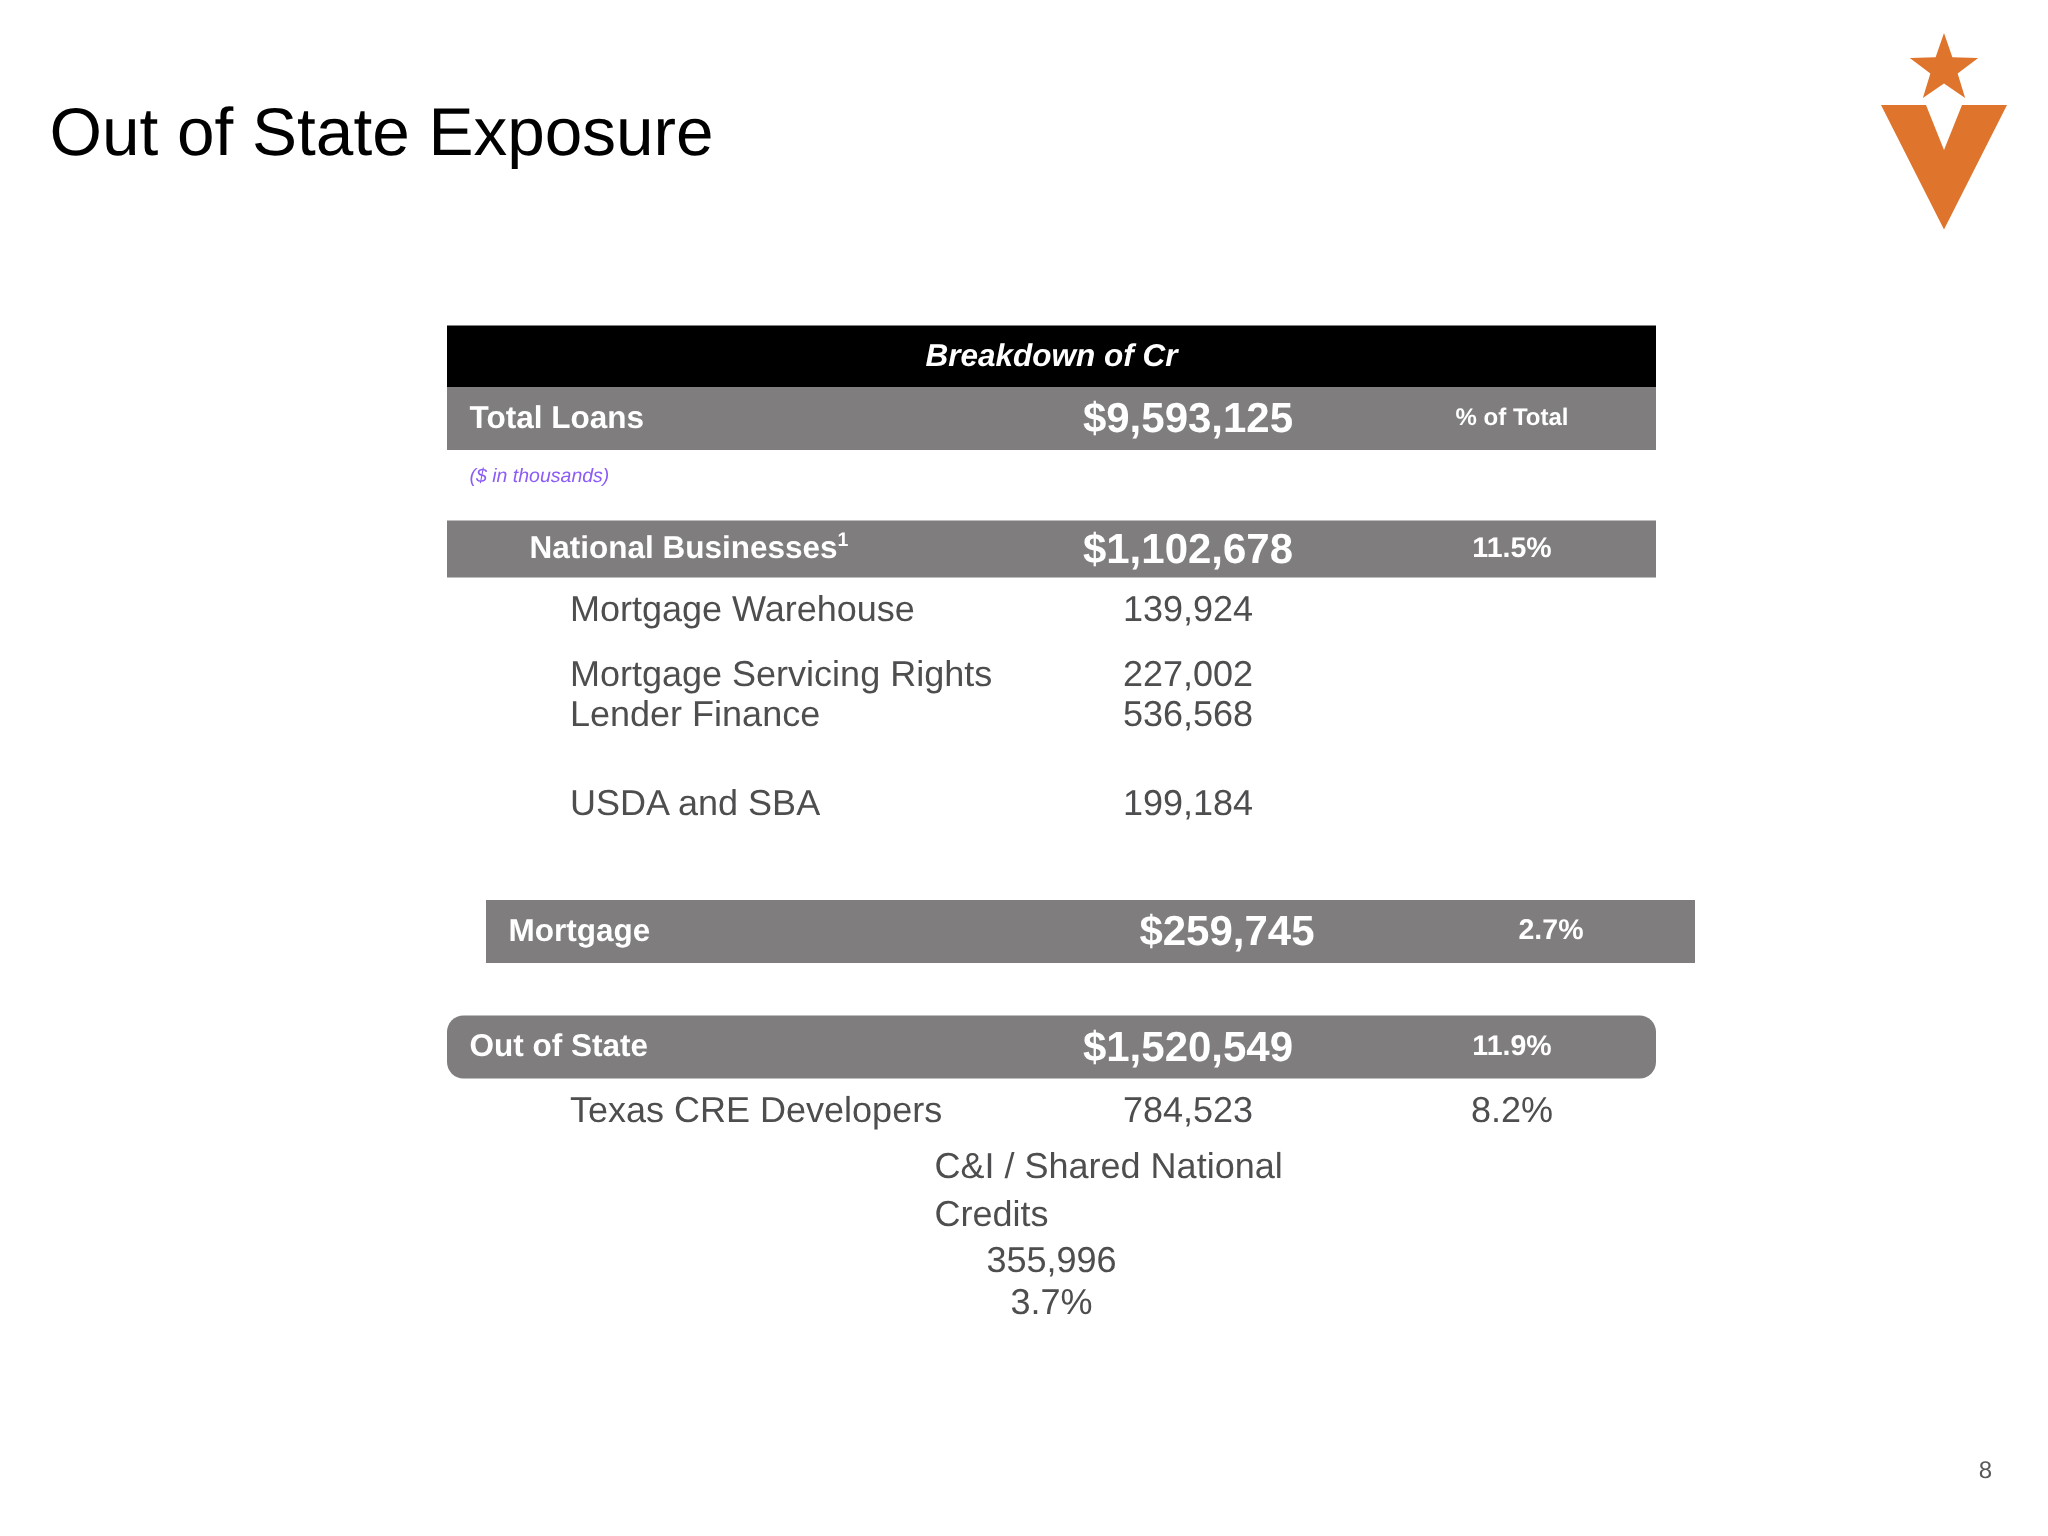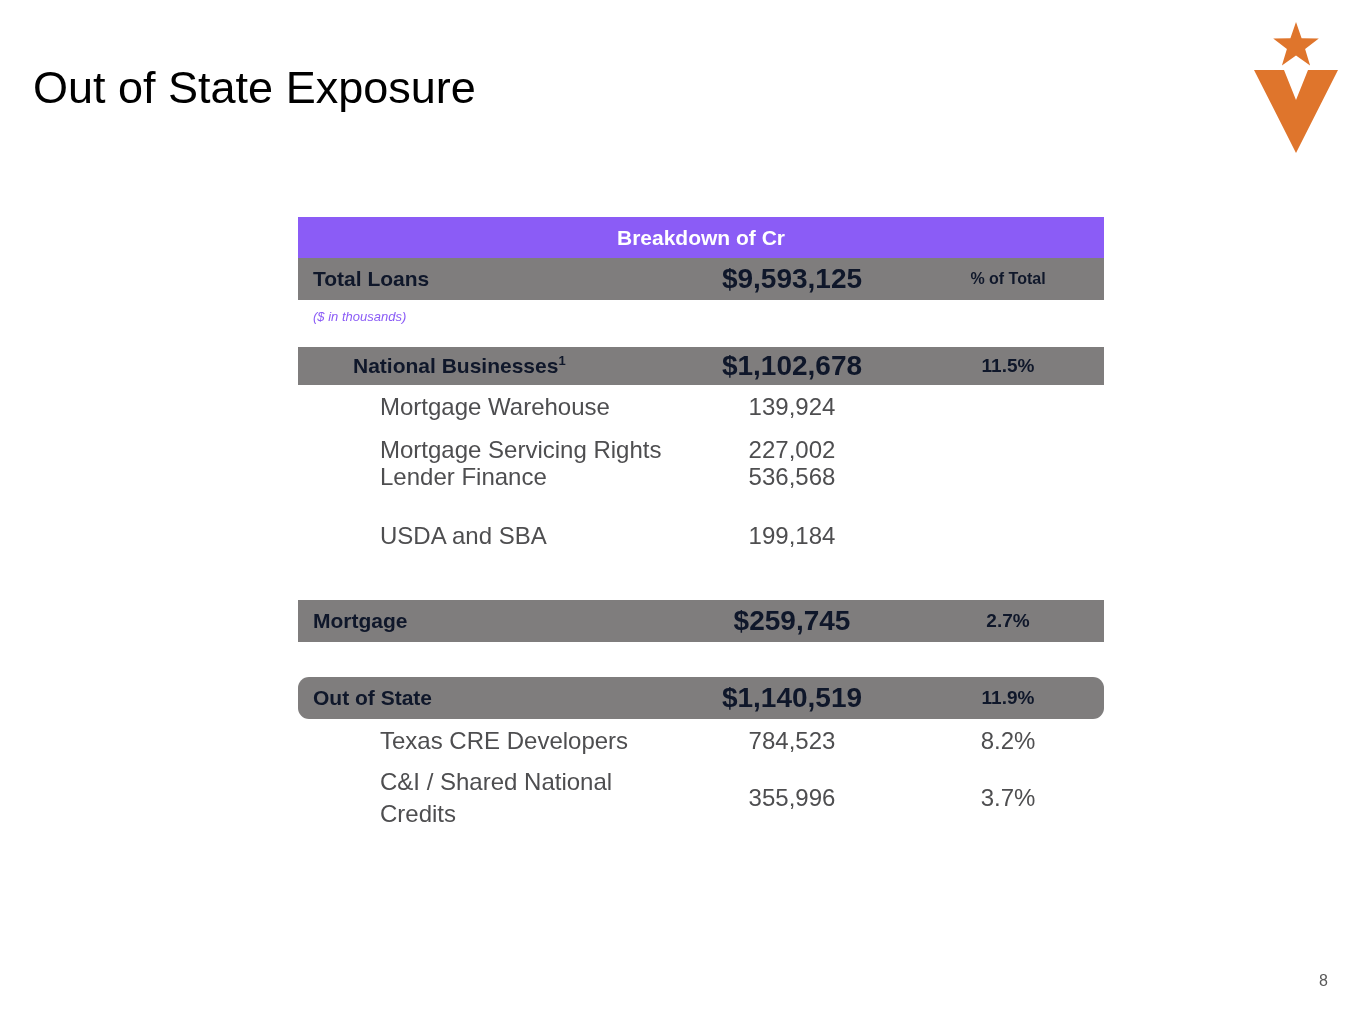--- a/index.html
+++ b/index.html
@@ -45,38 +45,39 @@
     width: 806px;
     display: flex;
     align-items: center;
     box-sizing: border-box;
   }
   .cell-label { flex: 1; padding-left: 15px; text-align: left; }
   .cell-value { width: 240px; text-align: center; }
   .cell-pct   { width: 192px; text-align: center; }
   .band {
     background: #7f7d7d;
-    color: #0f172a;
+    color: #ffffff;
     font-weight: bold;
   }
   .band .cell-label { font-size: 21px; }
   .band .cell-value { font-size: 28px; }
   .band .cell-pct   { font-size: 19px; }
   .header-band {
     top: 0; height: 41px;
-    background: #8b5cf6;
+    background: #000000;
     color: #ffffff;
     font-weight: bold;
     font-size: 21px;
     justify-content: center;
+    font-style: italic;
   }
   .total-band { top: 41px; height: 42px; }
   .total-band .cell-pct { font-size: 16px; }
   .national-band { top: 130px; height: 38px; padding-left: 40px; }
-  .mortgage-band { top: 383px; height: 42px; }
+  .mortgage-band { top: 383px; height: 42px; margin-left: 26px; }
   .oos-band { top: 460px; height: 42px; border-radius: 11px; }
   sup { font-size: 13px; line-height: 0; }
   .footnote {
     position: absolute;
     left: 15px;
     top: 92px;
     font-style: italic;
     font-size: 13px;
     color: #8b5cf6;
   }
@@ -84,21 +85,21 @@
     color: #4e4e50;
     font-size: 24px;
     height: 43px;
   }
   .data-row .cell-label { padding-left: 82px; }
   .row-1 { top: 168px; }
   .row-2 { top: 211px; }
   .row-3 { top: 238px; }
   .row-4 { top: 297px; }
   .row-5 { top: 502px; }
-  .row-6 { top: 545px; height: 72px; }
+  .row-6 { top: 545px; height: 72px; flex-direction: column; }
   .wrap-label {
     display: inline-block;
     max-width: 238px;
     line-height: 1.35;
   }
   .page-number {
     position: absolute;
     right: 37px;
     top: 972px;
     font-size: 16px;
@@ -162,21 +163,21 @@
     </div>
 
     <div class="trow band mortgage-band">
       <div class="cell-label">Mortgage</div>
       <div class="cell-value">$259,745</div>
       <div class="cell-pct">2.7%</div>
     </div>
 
     <div class="trow band oos-band">
       <div class="cell-label">Out of State</div>
-      <div class="cell-value">$1,140,519</div>
+      <div class="cell-value">$1,520,549</div>
       <div class="cell-pct">11.9%</div>
     </div>
 
     <div class="trow data-row row-5">
       <div class="cell-label">Texas CRE Developers</div>
       <div class="cell-value">784,523</div>
       <div class="cell-pct">8.2%</div>
     </div>
 
     <div class="trow data-row row-6">

